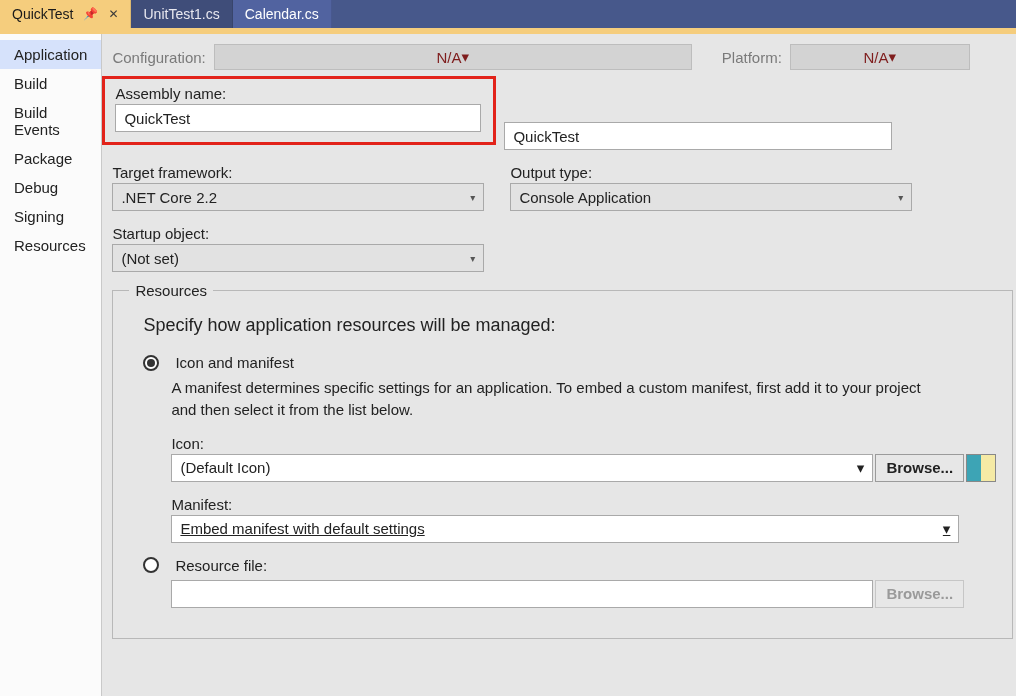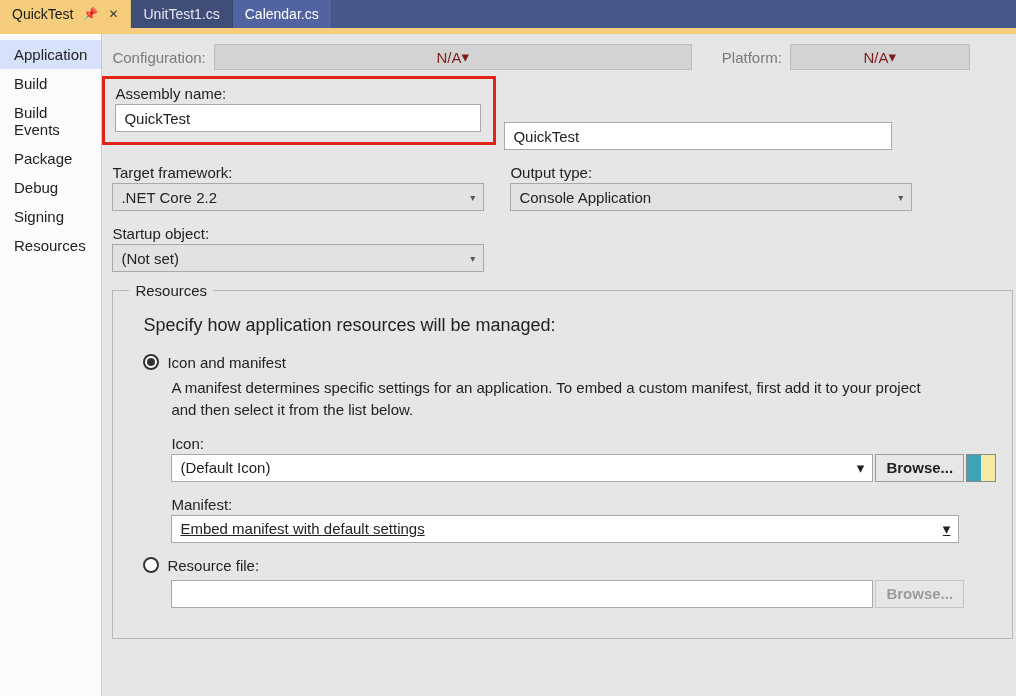--- a/index.html
+++ b/index.html
@@ -149,22 +149,22 @@
     font-size: 15px;
     color: #222;
   }
   .res-desc {
     font-size: 18px;
     color: #222;
     margin: 6px 0 18px 14px;
   }
   .radio-row {
     display: flex;
-    align-items: flex-start;
-    gap: 8px;
+    align-items: center;
+    gap: 16px;
     margin-left: 14px;
     margin-bottom: 6px;
   }
   .radio {
     width: 16px; height: 16px;
     border: 2px solid #333;
     border-radius: 50%;
     display: inline-flex;
     align-items: center;
     justify-content: center;

